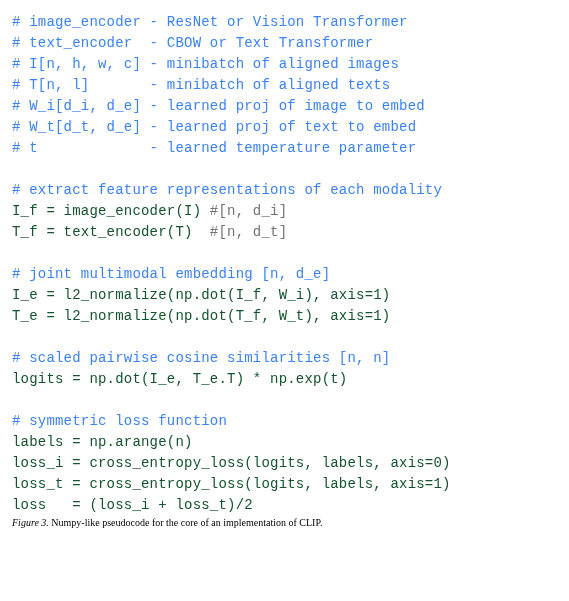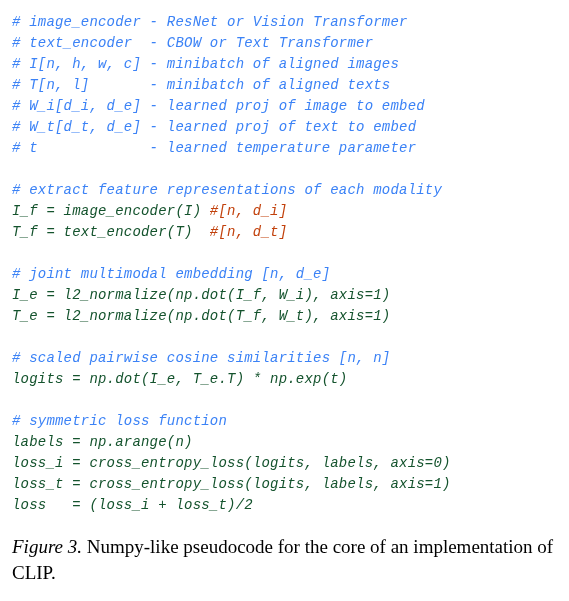--- a/index.html
+++ b/index.html
@@ -19,31 +19,29 @@
       white-space: pre;
       letter-spacing: 0.2px;
     }
     .comment {
       color: #3b82f6;
     }
     .code {
       color: #14532d;
     }
     .inline-comment {
-      color: #c2410c;
+      color: #737373;
     }
     .line {
       display: block;
-      font-style: italic;
     }
     .caption {
       font-family: Georgia, 'Times New Roman', serif;
-      font-size: 19px;
+      font-size: 10px;
       color: #000000;
-      margin-top: 18px;
       line-height: 1.35;
     }
     .caption em {
       font-style: italic;
     }
   </style>
 </head>
 <body>
 
 <div class="code-block" id="code-container"><span class="line"><span class="comment"># image_encoder - ResNet or Vision Transformer</span></span><span class="line"><span class="comment"># text_encoder  - CBOW or Text Transformer</span></span><span class="line"><span class="comment"># I[n, h, w, c] - minibatch of aligned images</span></span><span class="line"><span class="comment"># T[n, l]       - minibatch of aligned texts</span></span><span class="line"><span class="comment"># W_i[d_i, d_e] - learned proj of image to embed</span></span><span class="line"><span class="comment"># W_t[d_t, d_e] - learned proj of text to embed</span></span><span class="line"><span class="comment"># t             - learned temperature parameter</span></span><span class="line">&nbsp;</span><span class="line"><span class="comment"># extract feature representations of each modality</span></span><span class="line"><span class="code">I_f = image_encoder(I) </span><span class="inline-comment">#[n, d_i]</span></span><span class="line"><span class="code">T_f = text_encoder(T)  </span><span class="inline-comment">#[n, d_t]</span></span><span class="line">&nbsp;</span><span class="line"><span class="comment"># joint multimodal embedding [n, d_e]</span></span><span class="line"><span class="code">I_e = l2_normalize(np.dot(I_f, W_i), axis=1)</span></span><span class="line"><span class="code">T_e = l2_normalize(np.dot(T_f, W_t), axis=1)</span></span><span class="line">&nbsp;</span><span class="line"><span class="comment"># scaled pairwise cosine similarities [n, n]</span></span><span class="line"><span class="code">logits = np.dot(I_e, T_e.T) * np.exp(t)</span></span><span class="line">&nbsp;</span><span class="line"><span class="comment"># symmetric loss function</span></span><span class="line"><span class="code">labels = np.arange(n)</span></span><span class="line"><span class="code">loss_i = cross_entropy_loss(logits, labels, axis=0)</span></span><span class="line"><span class="code">loss_t = cross_entropy_loss(logits, labels, axis=1)</span></span><span class="line"><span class="code">loss   = (loss_i + loss_t)/2</span></span></div>

